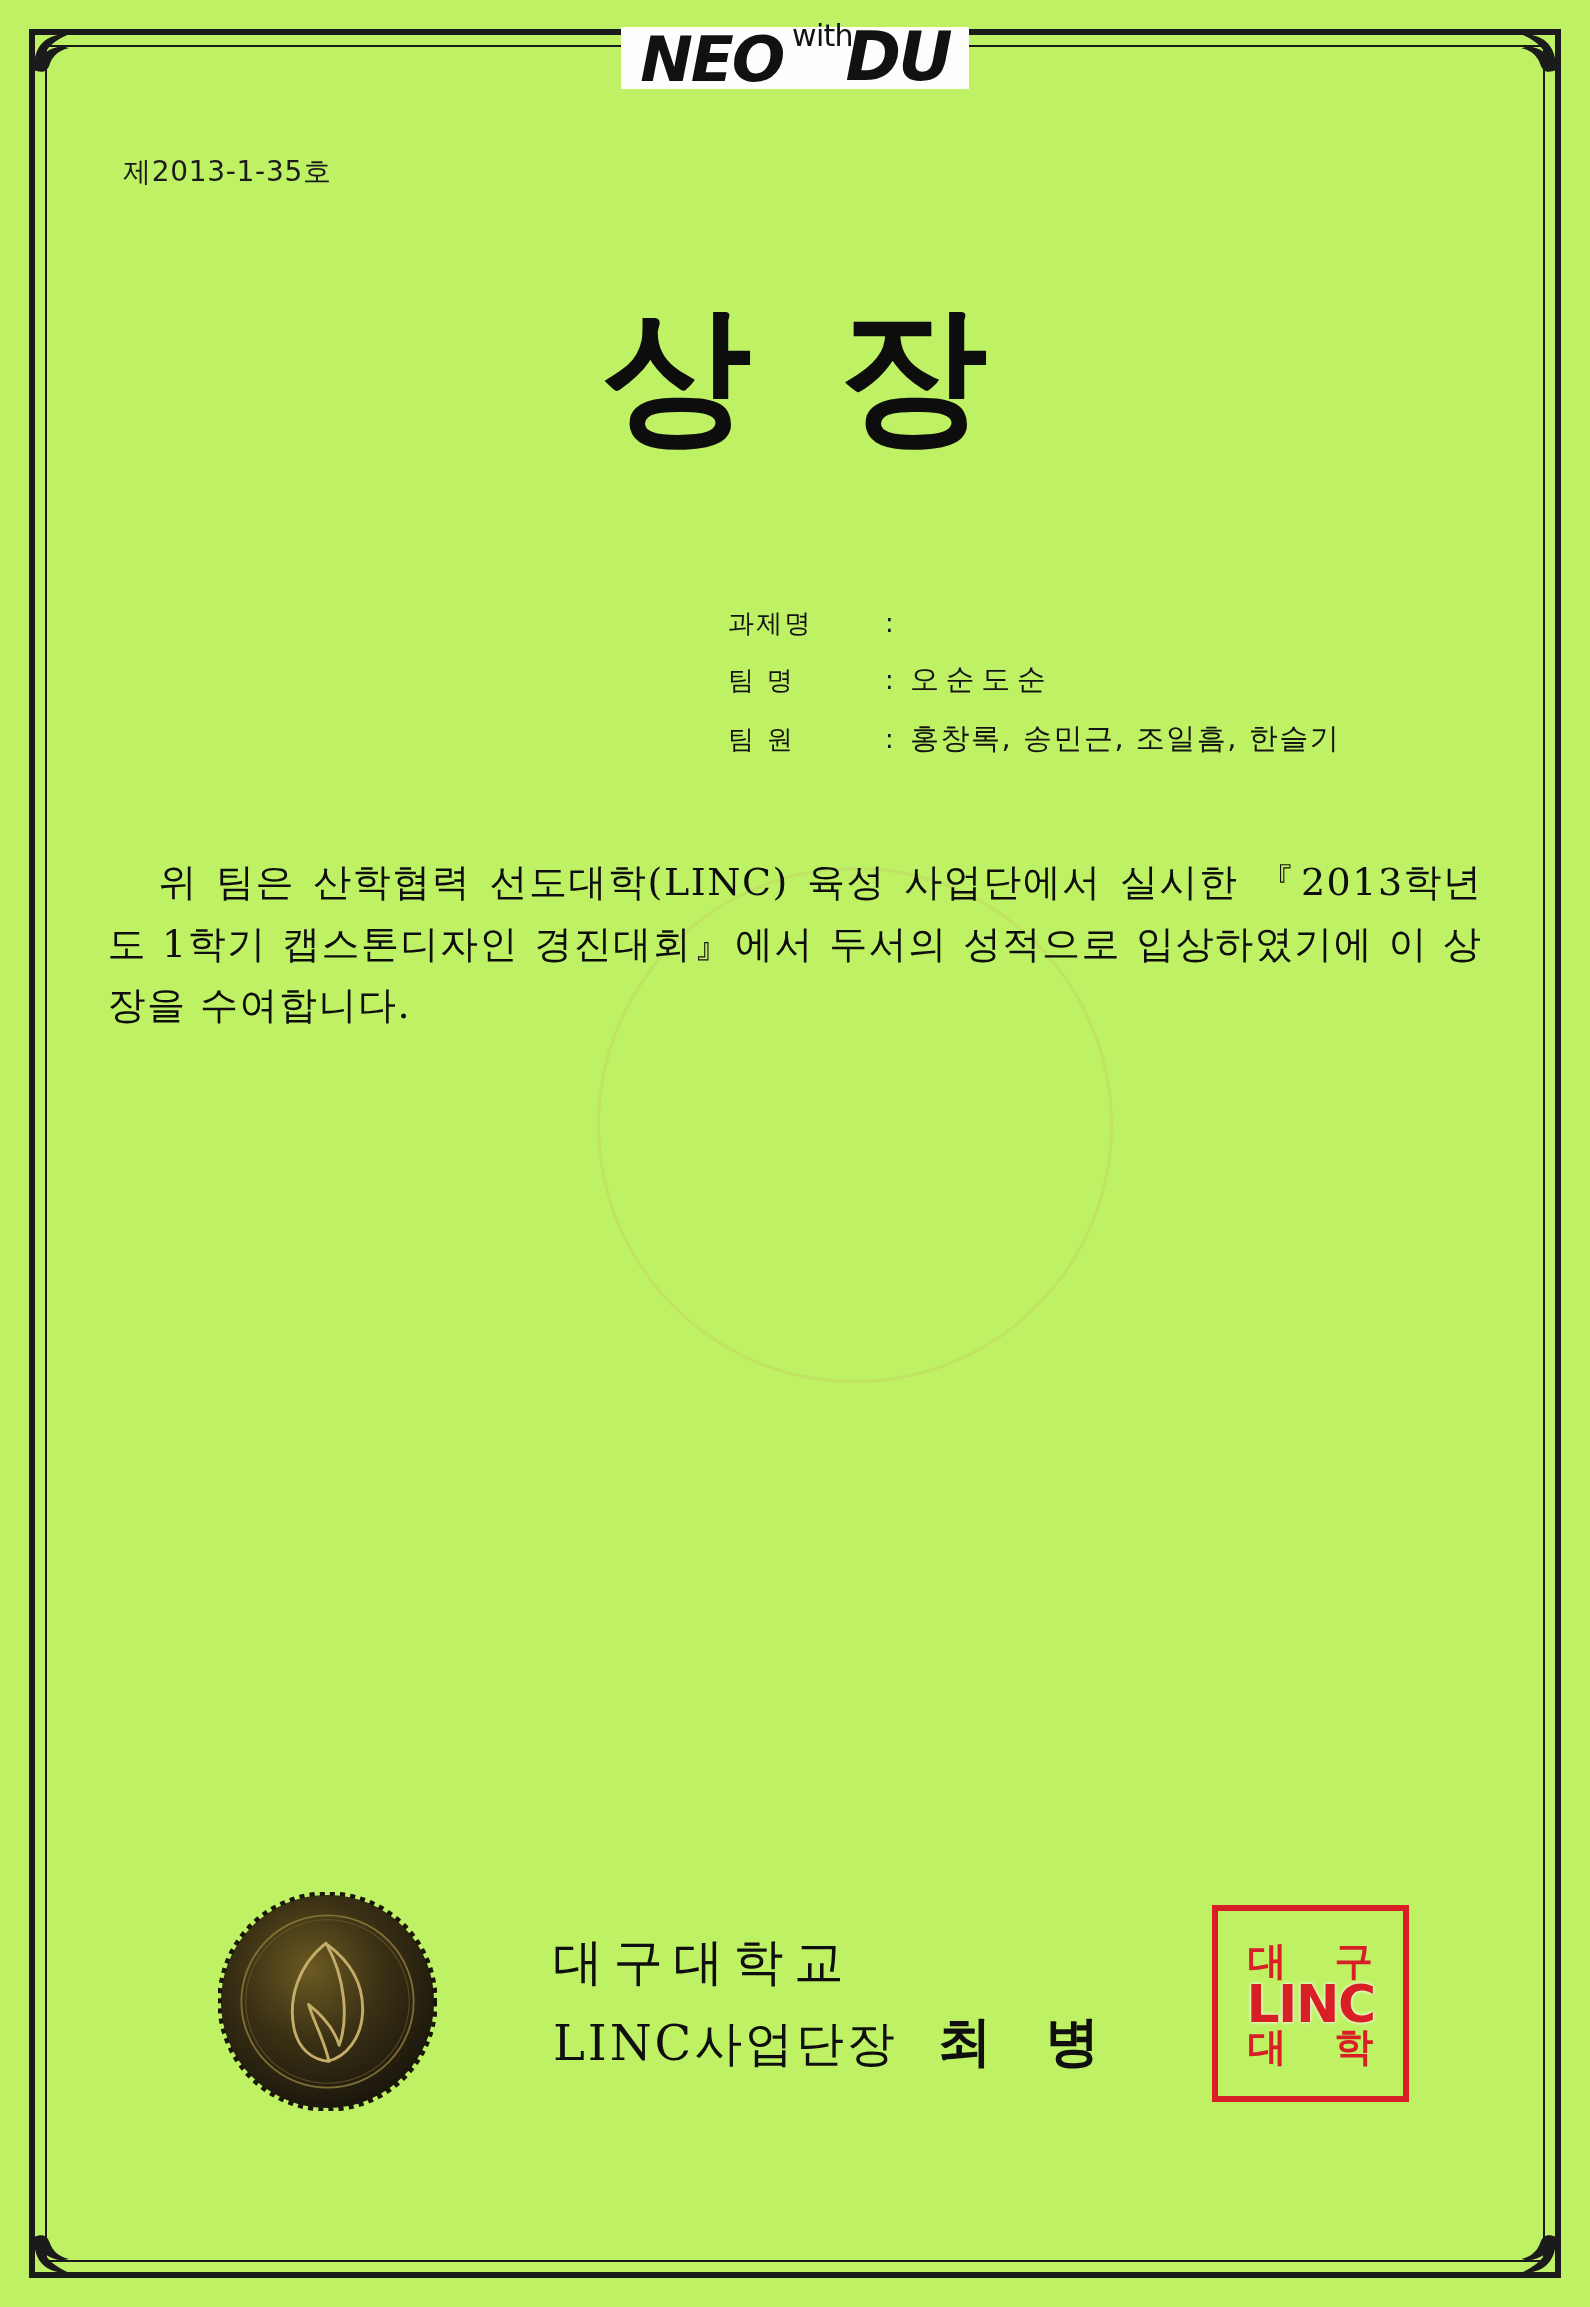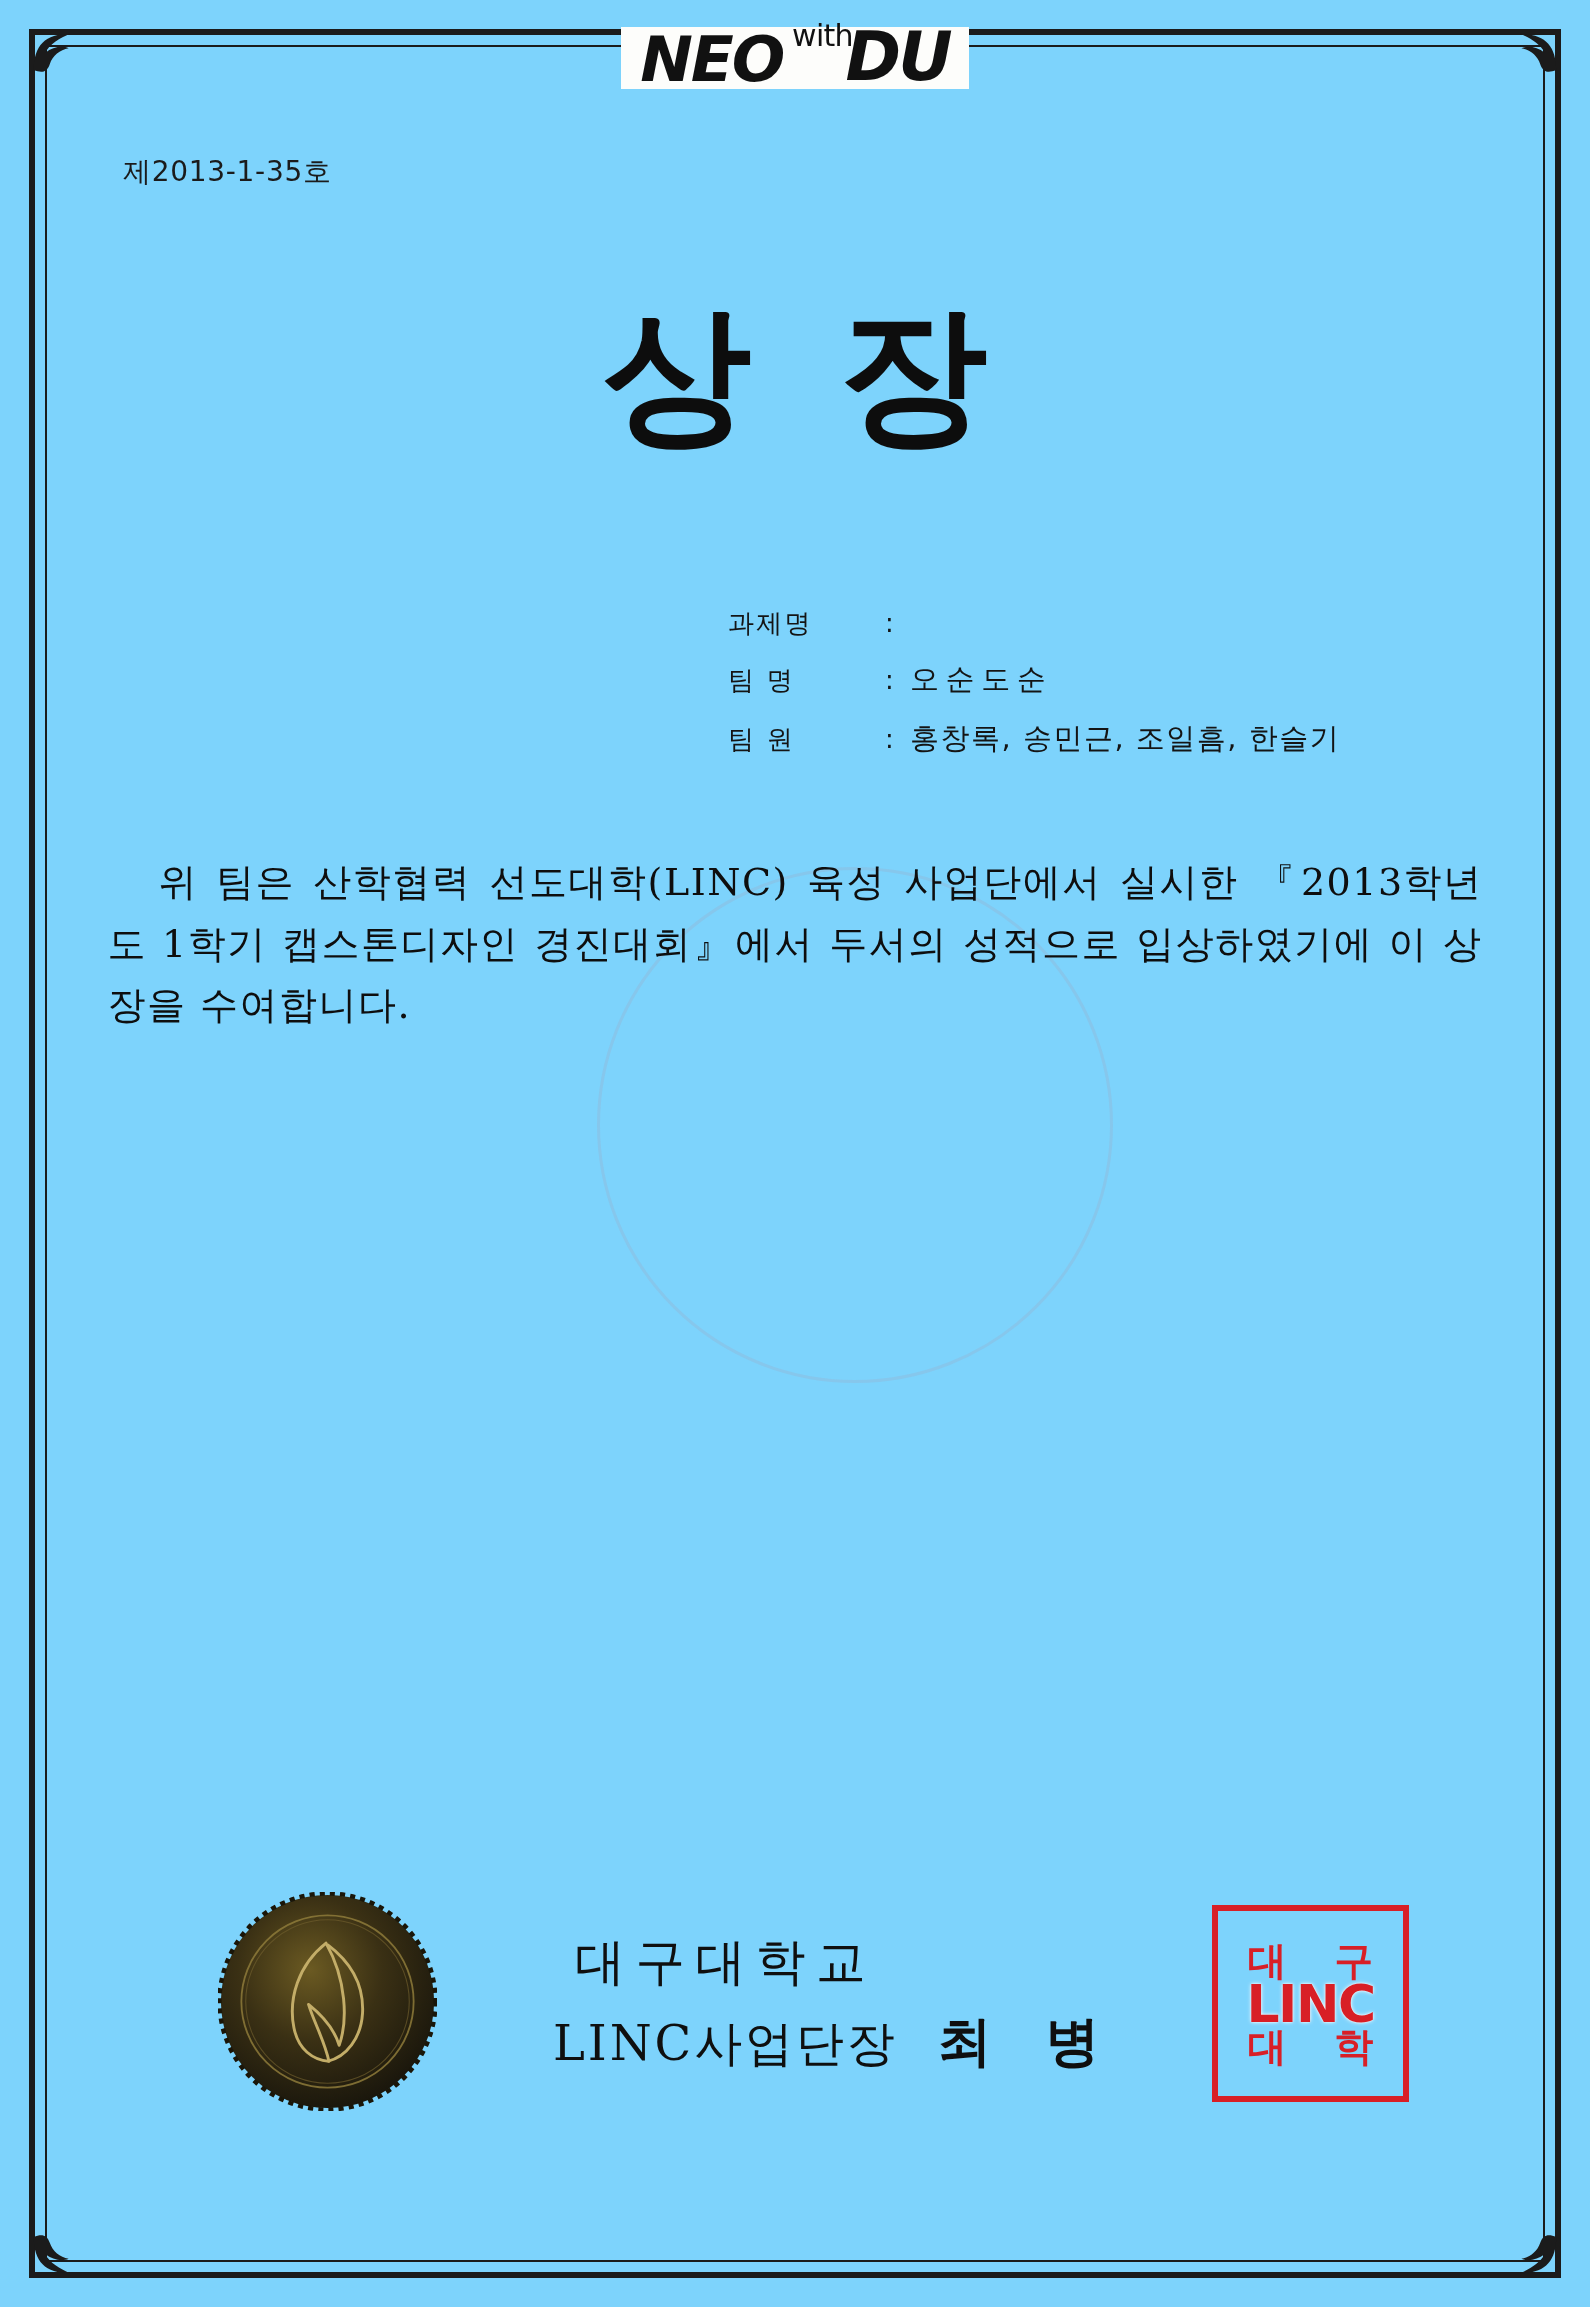--- a/index.html
+++ b/index.html
@@ -7,21 +7,21 @@
     padding: 0;
     background: #ffffff;
   }
   body {
     font-family: "Liberation Serif", serif;
   }
   .page {
     position: relative;
     width: 1590px;
     height: 2307px;
-    background: #7dd3fc;
+    background: #bef264;
     overflow: hidden;
   }
 
   
   .border-outer {
     position: absolute;
     left: 29px;
     top: 29px;
     right: 29px;
     bottom: 29px;
@@ -217,21 +217,20 @@
     position: absolute;
     left: 466px;
     top: 52px;
     font-family: "DejaVu Serif", serif;
     color: #0f0f0f;
   }
   .org-line1 {
     font-size: 50px;
     letter-spacing: 10.2px;
     margin-bottom: 10.2px;
-    margin-left: 22px;
   }
   .org-line2 {
     font-size: 48px;
     letter-spacing: 2.9px;
     display: flex;
     align-items: baseline;
   }
   .signer {
     font-size: 54px;
     letter-spacing: 17.5px;

